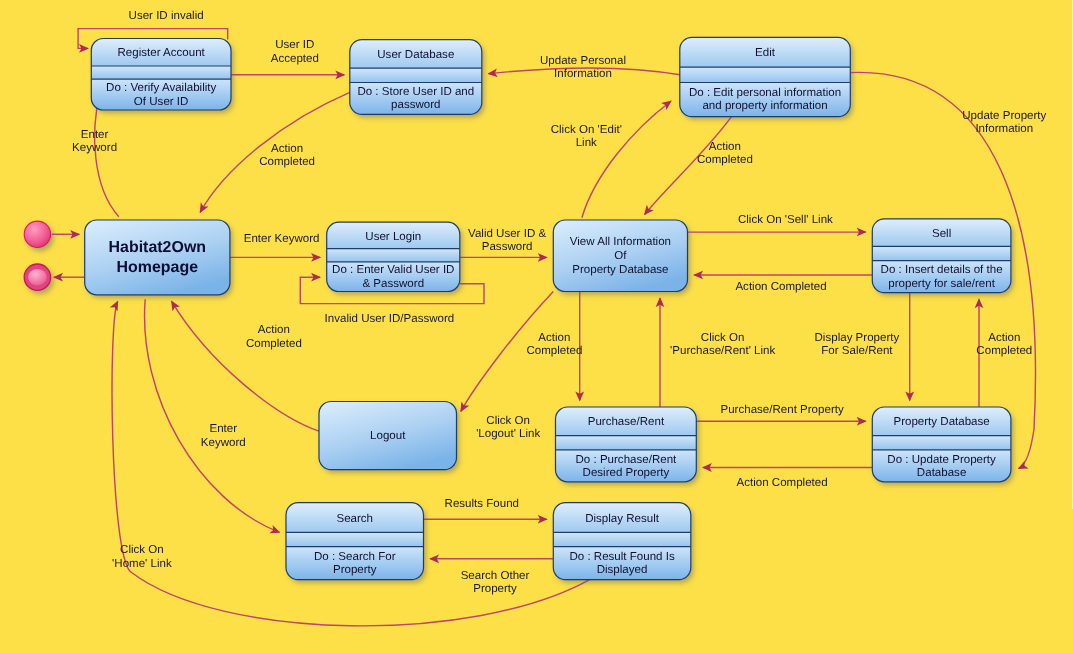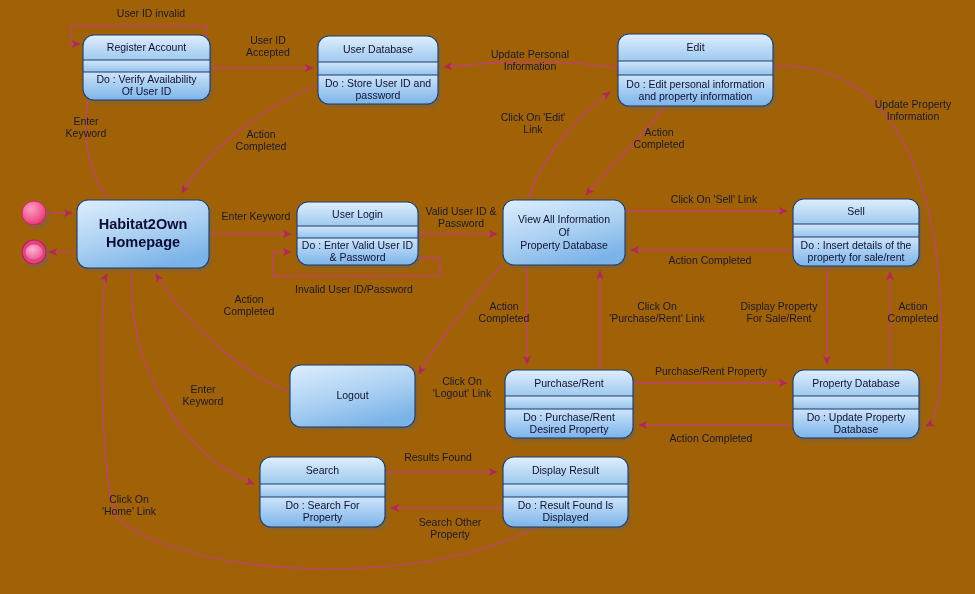--- a/index.html
+++ b/index.html
@@ -11,21 +11,21 @@
   body {
     width: 975px;
     height: 594px;
     overflow: hidden;
     font-family: "Liberation Sans", sans-serif;
   }
   #diagram-root {
     position: relative;
     width: 975px;
     height: 594px;
-    background: #a16207;
+    background: #fde047;
   }
   svg#state-diagram {
     display: block;
     width: 975px;
     height: 594px;
   }
   .edge-path {
     fill: none;
     stroke: #c0436e;
     stroke-width: 1.3;

